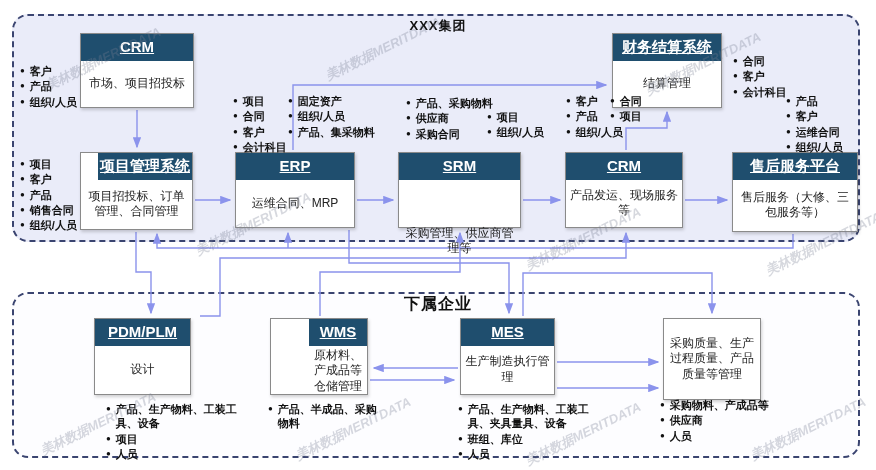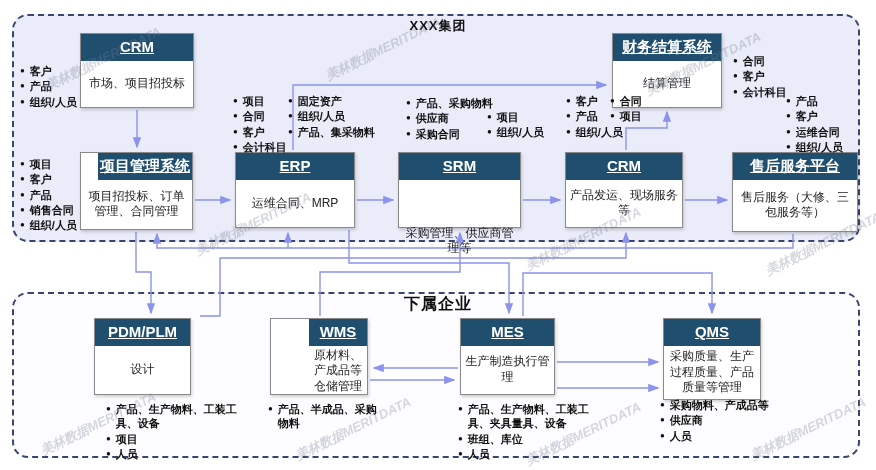--- a/index.html
+++ b/index.html
@@ -135,21 +135,20 @@
   </div>
   <div class="sysbox b-wms">
     <div class="syshead">WMS</div>
     <div class="sysbody">原材料、产成品等仓储管理</div>
   </div>
   <div class="sysbox b-mes">
     <div class="syshead">MES</div>
     <div class="sysbody">生产制造执行管理</div>
   </div>
   <div class="sysbox b-qms">
-    <div class="syshead">QMS</div>
     <div class="sysbody">采购质量、生产过程质量、产品质量等管理</div>
   </div>
 
   <div class="blist bg-crm">
 
   <div class="bitem">
         <span class="bdot">●</span>
         <span>客户</span>
       </div>
       <div class="bitem">

